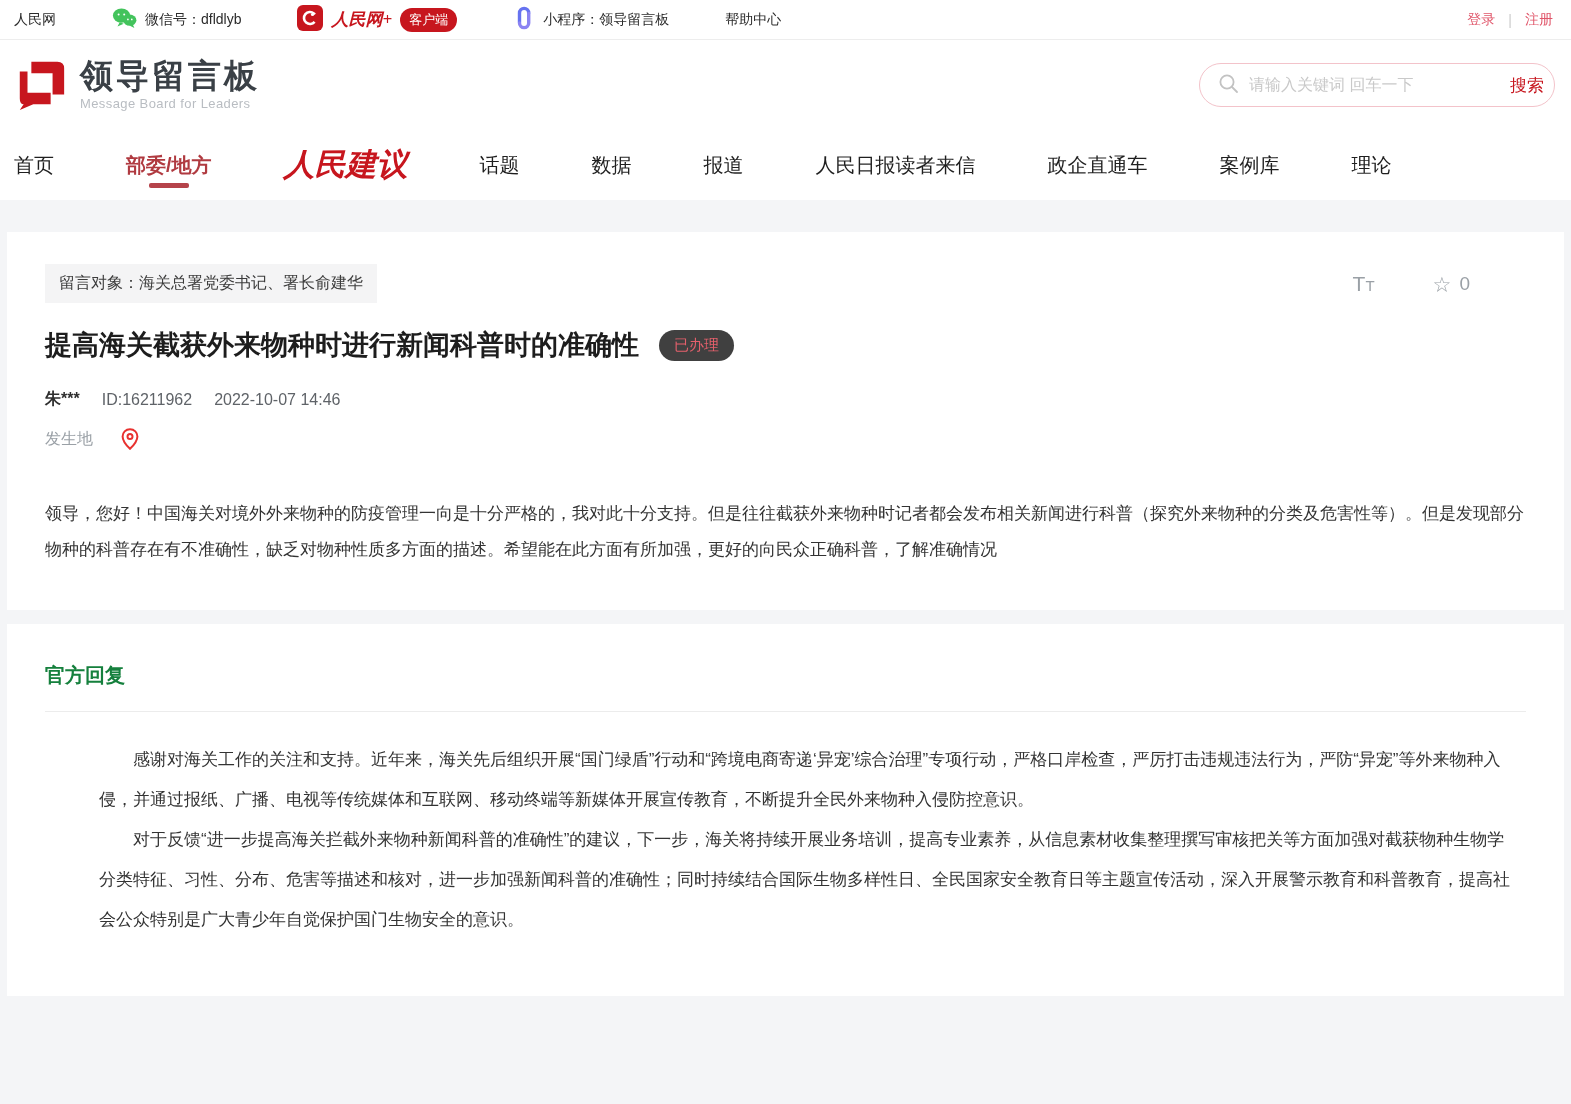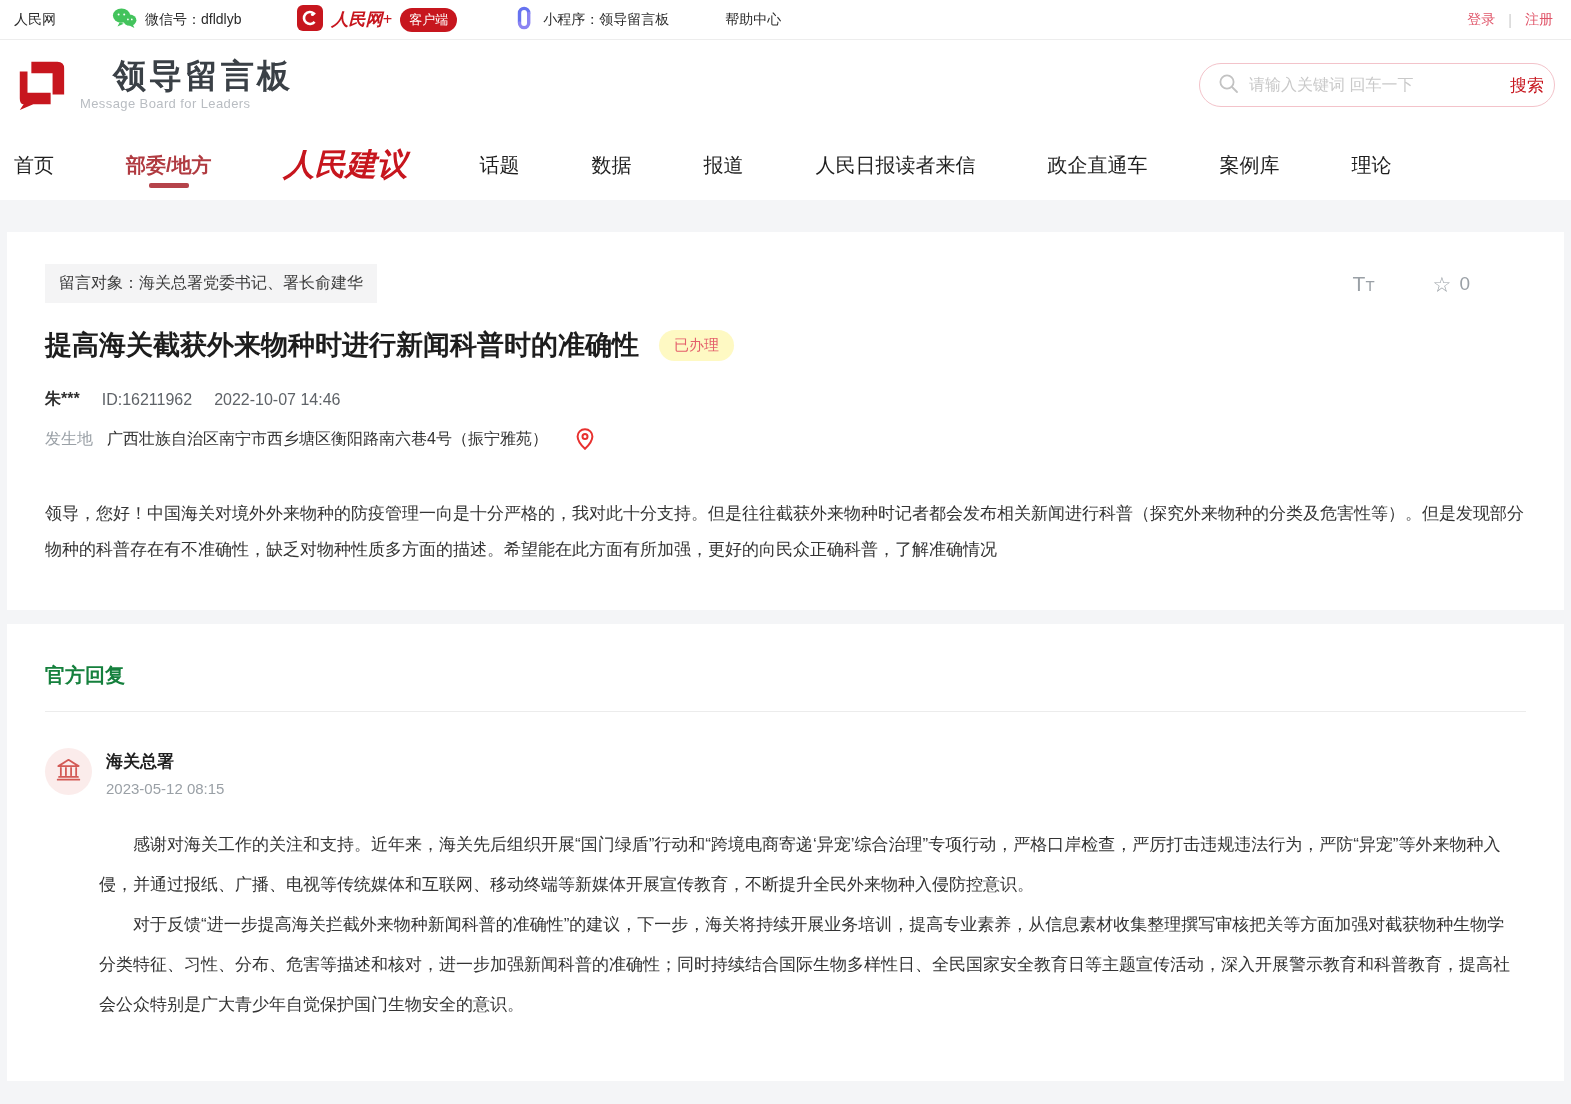--- a/index.html
+++ b/index.html
@@ -31,21 +31,21 @@
   .topbar-right .sep { color:#ccc; }
   .red-link { color:#e0566a; }
 
   
   .header {
     height:90px; background:#fff;
     display:flex; align-items:center; justify-content:space-between;
     padding:0 16px 0 14px;
   }
   .logo { display:flex; align-items:center; gap:12px; }
-  .logo-cn { font-size:33px; font-weight:bold; color:#3a4046; letter-spacing:3px; line-height:1.05;margin-left:33px; }
+  .logo-cn { font-size:33px; font-weight:bold; color:#3a4046; letter-spacing:3px; line-height:1.05; }
   .logo-en { font-size:13px; color:#b9bdc2; margin-top:2px; letter-spacing:.4px; }
   .search {
     width:356px; height:44px; border:1px solid #f3c3ca; border-radius:22px;
     display:flex; align-items:center; padding:0 18px; gap:10px; background:#fff;
   }
   .search input { border:none; outline:none; flex:1; font-size:16px; color:#333; background:transparent; }
   .search input::placeholder { color:#c9c9c9; }
   .search-btn { color:#c7161e; font-size:17px; white-space:nowrap;margin-left:44px; }
 
   
@@ -75,21 +75,21 @@
   
   .msg-head { display:flex; justify-content:space-between; align-items:flex-start; }
   .target-tag { background:#f4f4f5; color:#3c3c3c; font-size:16px; padding:9px 14px; }
   .tools { display:flex; align-items:center; gap:58px; color:#9aa0a6; margin-top:8px; margin-right:56px; }
   .tool-font { font-size:21px; font-variant:small-caps; cursor:pointer; }
   .tool-star { display:flex; align-items:center; gap:8px; font-size:19px; cursor:pointer; }
   .star-glyph { font-size:21px; line-height:1; }
 
   .msg-title-row { display:flex; align-items:center; gap:20px; margin-top:24px; }
   .msg-title { font-size:27px; font-weight:bold; color:#1d1d1d; }
-  .status-badge { background:#fef9c3; color:#e4606c; font-size:15px; padding:6px 15px; border-radius:16px; }
+  .status-badge { background:#404040; color:#e4606c; font-size:15px; padding:6px 15px; border-radius:16px; }
 
   .msg-meta { display:flex; align-items:center; gap:22px; margin-top:26px; font-size:16px; }
   .msg-author { color:#2e2e2e; font-weight:bold; }
   .msg-id, .msg-date { color:#5f6368; }
 
   .msg-loc { display:flex; align-items:center; gap:14px; margin-top:18px; font-size:16px; }
   .loc-label { color:#9aa0a6; }
   .loc-value { color:#333; }
   .loc-pin { margin-left:14px; display:flex; align-items:center; }
 
@@ -221,54 +221,34 @@
   </div>
 
   <div class="msg-meta">
     <span class="msg-author">朱***</span>
     <span class="msg-id">ID:16211962</span>
     <span class="msg-date">2022-10-07 14:46</span>
   </div>
 
   <div class="msg-loc">
     <span class="loc-label">发生地</span>
-    <span class="loc-value">广西壮族自治区南宁市西乡塘区衡阳路南六巷4号（振宁雅苑）</span>
     <span class="loc-pin">
       <svg width="18" height="22" viewBox="0 0 18 22">
         <path d="M9 1.2 C4.7 1.2 1.6 4.5 1.6 8.4 1.6 13.6 9 20.8 9 20.8 s7.4-7.2 7.4-12.4 C16.4 4.5 13.3 1.2 9 1.2z" fill="none" stroke="#e8312f" stroke-width="2"></path>
         <circle cx="9" cy="8.4" r="2.5" fill="none" stroke="#e8312f" stroke-width="2"></circle>
       </svg>
     </span>
   </div>
 
   <p class="msg-body">领导，您好！中国海关对境外外来物种的防疫管理一向是十分严格的，我对此十分支持。但是往往截获外来物种时记者都会发布相关新闻进行科普（探究外来物种的分类及危害性等）。但是发现部分物种的科普存在有不准确性，缺乏对物种性质多方面的描述。希望能在此方面有所加强，更好的向民众正确科普，了解准确情况</p>
 </section>
 
 <div class="spacer-mid"></div>
 
 <section class="card card-reply">
   <h2 class="reply-title">官方回复</h2>
 
-  <div class="reply-head">
-    <span class="avatar">
-      <span>
-        <svg width="27" height="27" viewBox="0 0 24 24" fill="none" stroke="#d35a56" stroke-width="1.6" stroke-linecap="round" stroke-linejoin="round">
-          <path d="M3 9 L12 3.4 L21 9 Z"></path>
-          <line x1="5.2" y1="10.5" x2="5.2" y2="17"></line>
-          <line x1="9.7" y1="10.5" x2="9.7" y2="17"></line>
-          <line x1="14.3" y1="10.5" x2="14.3" y2="17"></line>
-          <line x1="18.8" y1="10.5" x2="18.8" y2="17"></line>
-          <line x1="3.6" y1="18.6" x2="20.4" y2="18.6"></line>
-          <line x1="2.4" y1="21" x2="21.6" y2="21"></line>
-        </svg>
-      </span>
-    </span>
-    <div>
-      <div class="agency">海关总署</div>
-      <div class="reply-date">2023-05-12 08:15</div>
-    </div>
-  </div>
 
   <div class="reply-body">
     <p>感谢对海关工作的关注和支持。近年来，海关先后组织开展“国门绿盾”行动和“跨境电商寄递‘异宠’综合治理”专项行动，严格口岸检查，严厉打击违规违法行为，严防“异宠”等外来物种入侵，并通过报纸、广播、电视等传统媒体和互联网、移动终端等新媒体开展宣传教育，不断提升全民外来物种入侵防控意识。</p>
     <p>对于反馈“进一步提高海关拦截外来物种新闻科普的准确性”的建议，下一步，海关将持续开展业务培训，提高专业素养，从信息素材收集整理撰写审核把关等方面加强对截获物种生物学分类特征、习性、分布、危害等描述和核对，进一步加强新闻科普的准确性；同时持续结合国际生物多样性日、全民国家安全教育日等主题宣传活动，深入开展警示教育和科普教育，提高社会公众特别是广大青少年自觉保护国门生物安全的意识。</p>
   </div>
 </section>
 
 </body></html>

